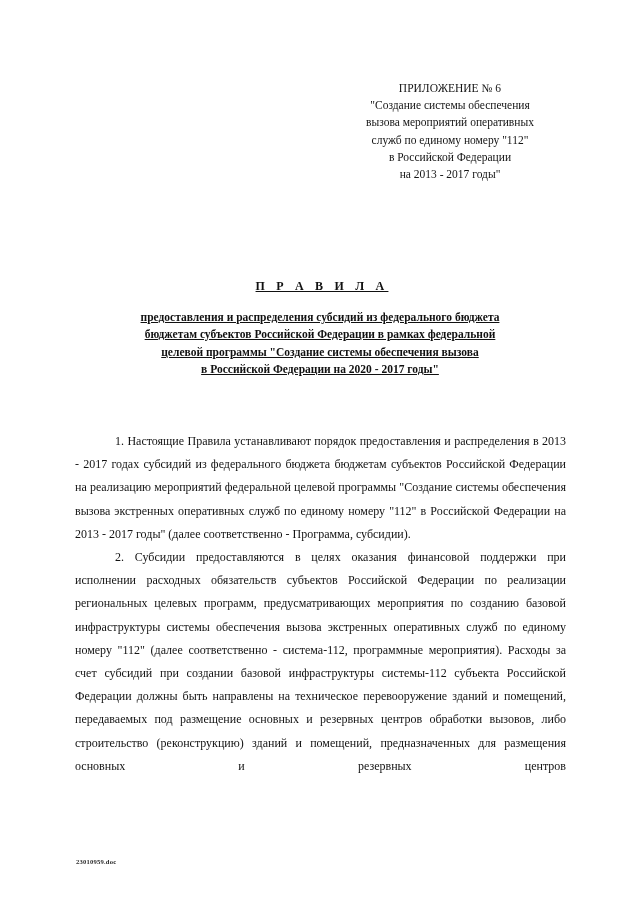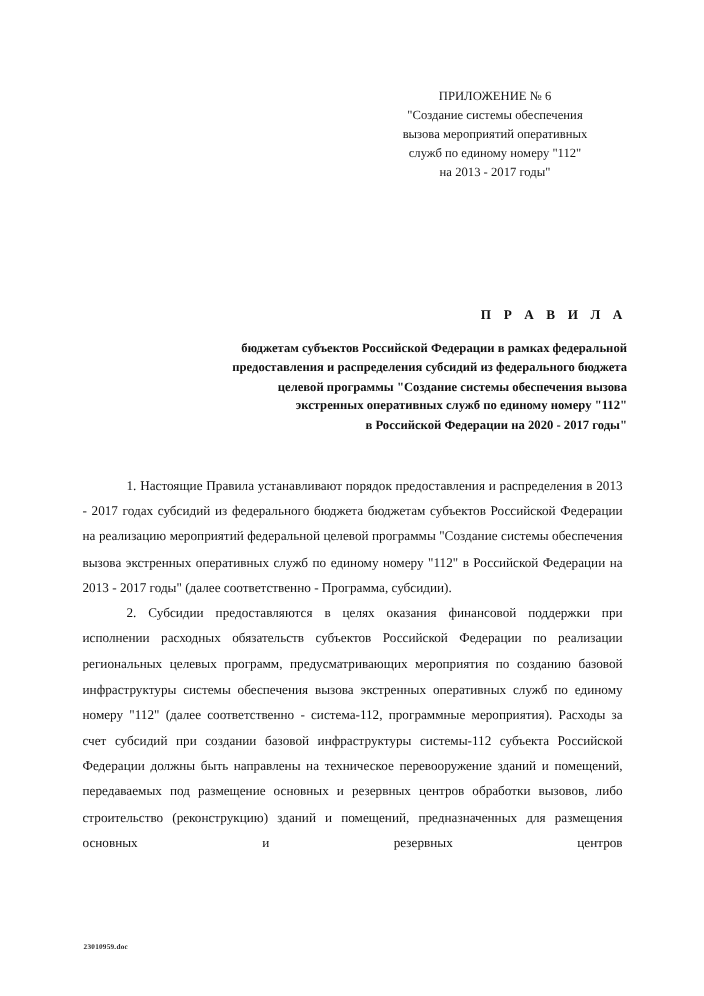--- a/index.html
+++ b/index.html
@@ -34,25 +34,26 @@
   .appendix-block .line {
     white-space: nowrap;
   }
 
   
   .doc-title {
     position: absolute;
     left: 70px;
     top: 278px;
     width: 500px;
-    text-align: right;
+    text-align: center;
     font-weight: bold;
     font-size: 11.5px;
     line-height: 17.6px;
     color: #111111;
+    text-decoration: underline;
   }
   .doc-title .pravila {
     display: block;
     letter-spacing: 4.2px;
     font-size: 12px;
     margin-bottom: 13px;
     padding-left: 4px;
   }
   .doc-title .subtitle-line {
     display: block;
@@ -97,29 +98,29 @@
 </head>
 <body>
 
 <div class="page">
 
   <div class="appendix-block">
     <div class="line">ПРИЛОЖЕНИЕ № 6</div>
     <div class="line">"Создание системы обеспечения</div>
     <div class="line">вызова мероприятий оперативных</div>
     <div class="line">служб по единому номеру "112"</div>
+    <div class="line">в Российской Федерации</div>
     <div class="line">на 2013 - 2017 годы"</div>
   </div>
 
   <div class="doc-title">
     <span class="pravila">П Р А В И Л А</span>
+    <span class="subtitle-line">предоставления и распределения субсидий из федерального бюджета</span>
     <span class="subtitle-line">бюджетам субъектов Российской Федерации в рамках федеральной</span>
-    <span class="subtitle-line">предоставления и распределения субсидий из федерального бюджета</span>
     <span class="subtitle-line">целевой программы "Создание системы обеспечения вызова</span>
-    <span class="subtitle-line">экстренных оперативных служб по единому номеру "112"</span>
     <span class="subtitle-line">в Российской Федерации на 2020 - 2017 годы"</span>
   </div>
 
   <div class="body-text">
     <p>1. Настоящие Правила устанавливают порядок предоставления и распределения в 2013 - 2017 годах субсидий из федерального бюджета бюджетам субъектов Российской Федерации на реализацию мероприятий федеральной целевой программы "Создание системы обеспечения вызова экстренных оперативных служб по единому номеру "112" в Российской Федерации на 2013 - 2017 годы" (далее соответственно - Программа, субсидии).</p>
     <p class="continues">2. Субсидии предоставляются в целях оказания финансовой поддержки при исполнении расходных обязательств субъектов Российской Федерации по реализации региональных целевых программ, предусматривающих мероприятия по созданию базовой инфраструктуры системы обеспечения вызова экстренных оперативных служб по единому номеру "112" (далее соответственно - система-112, программные мероприятия). Расходы за счет субсидий при создании базовой инфраструктуры системы-112 субъекта Российской Федерации должны быть направлены на техническое перевооружение зданий и помещений, передаваемых под размещение основных и резервных центров обработки вызовов, либо строительство (реконструкцию) зданий и помещений, предназначенных для размещения основных и резервных центров</p>
   </div>
 
   <div class="footer-stamp">23010959.doc</div>
 

